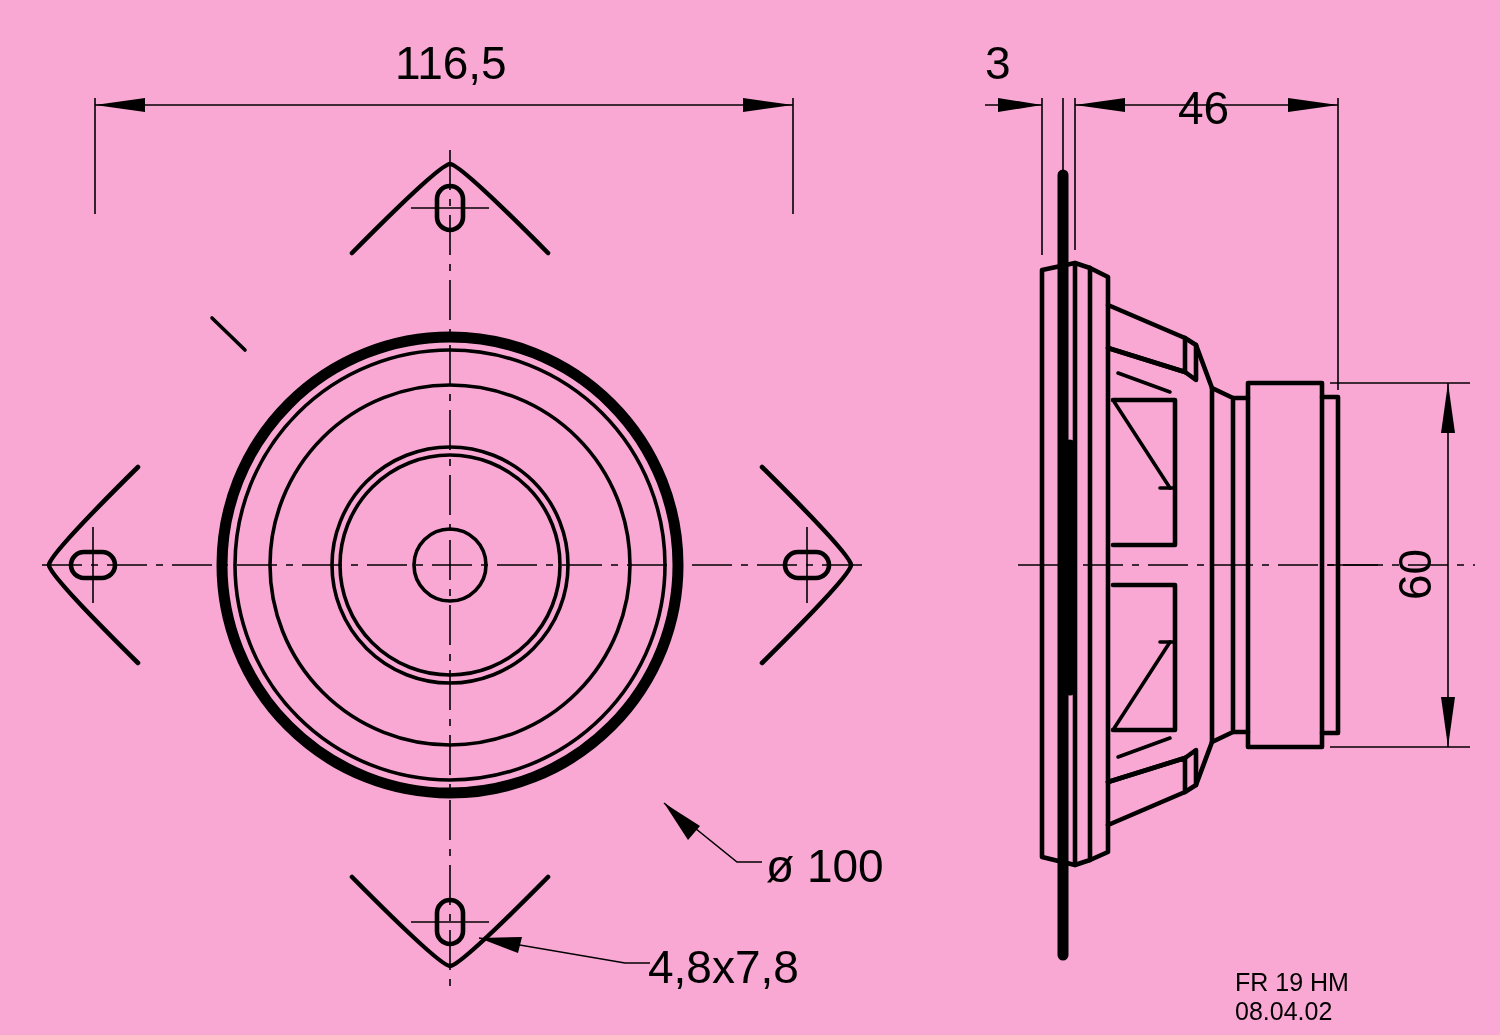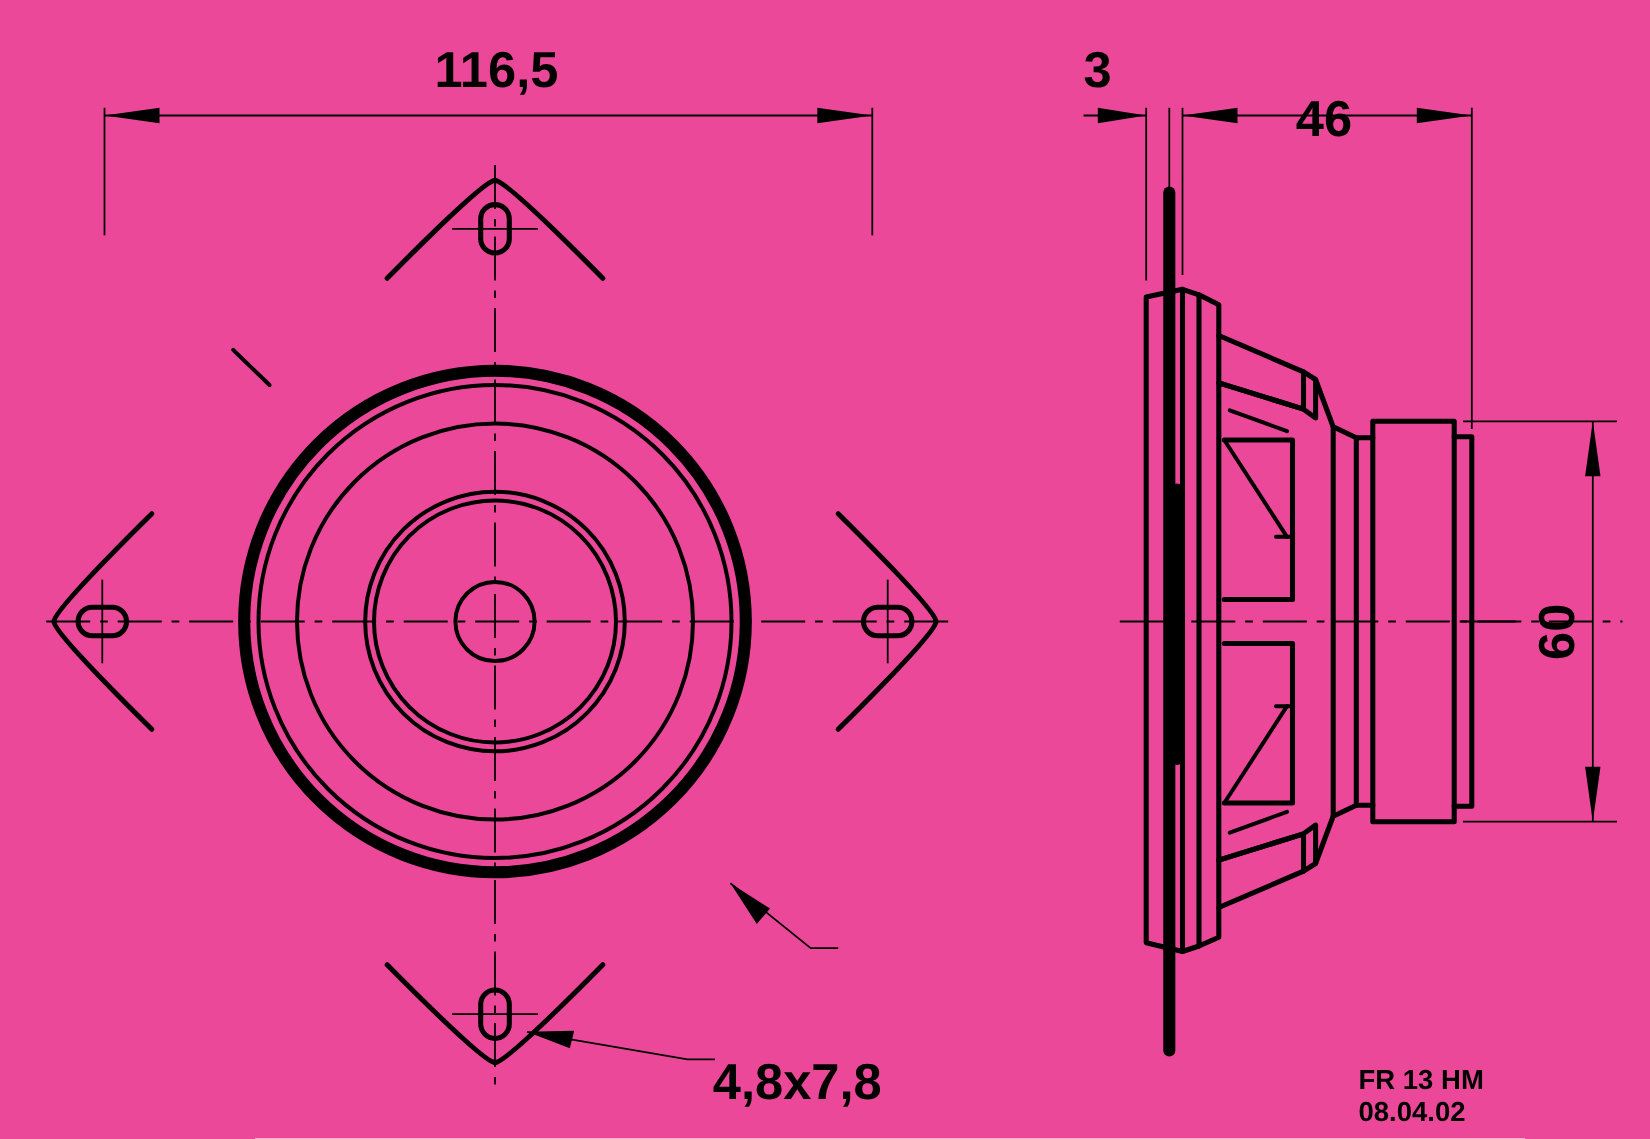--- a/index.html
+++ b/index.html
@@ -4,24 +4,23 @@
 <style>
   html, body {
     margin: 0;
     padding: 0;
     background: #ffffff;
   }
   #page {
     position: relative;
     width: 1500px;
     height: 1035px;
-    background: #ec4899;
+    background: #f9a8d4;
     font-family: "Liberation Sans", sans-serif;
     overflow: hidden;
-    font-weight: bold;
   }
   svg.drawing {
     position: absolute;
     left: 0;
     top: 0;
     width: 1500px;
     height: 1035px;
   }
   
   .thick   { fill: none; stroke: #000; stroke-width: 11; stroke-linecap: round; }
@@ -194,20 +193,21 @@
   </svg>
 
   <div class="dimtext" style="left:395px; top:36px;">116,5</div>
 
   <div class="dimtext" style="left:985px; top:36px;">3</div>
 
   <div class="dimtext" style="left:1178px; top:36px;margin-top:45px;">46</div>
 
   <div class="dimtext rot" style="left:1388px; top:600px;">60</div>
 
-
-  <div class="dimtext" style="left:648px; top:940px;margin-top:16px;">4,8x7,8</div>
-
-  <div class="partlabel" style="left:1235px; top:968px;">FR 13 HM</div>
+  <div class="dimtext" style="left:766px; top:839px;">ø 100</div>
+
+  <div class="dimtext" style="left:648px; top:940px;">4,8x7,8</div>
+
+  <div class="partlabel" style="left:1235px; top:968px;">FR 19 HM</div>
 
   <div class="partlabel" style="left:1235px; top:997px;">08.04.02</div>
 
 </div>
 
 </body></html>

